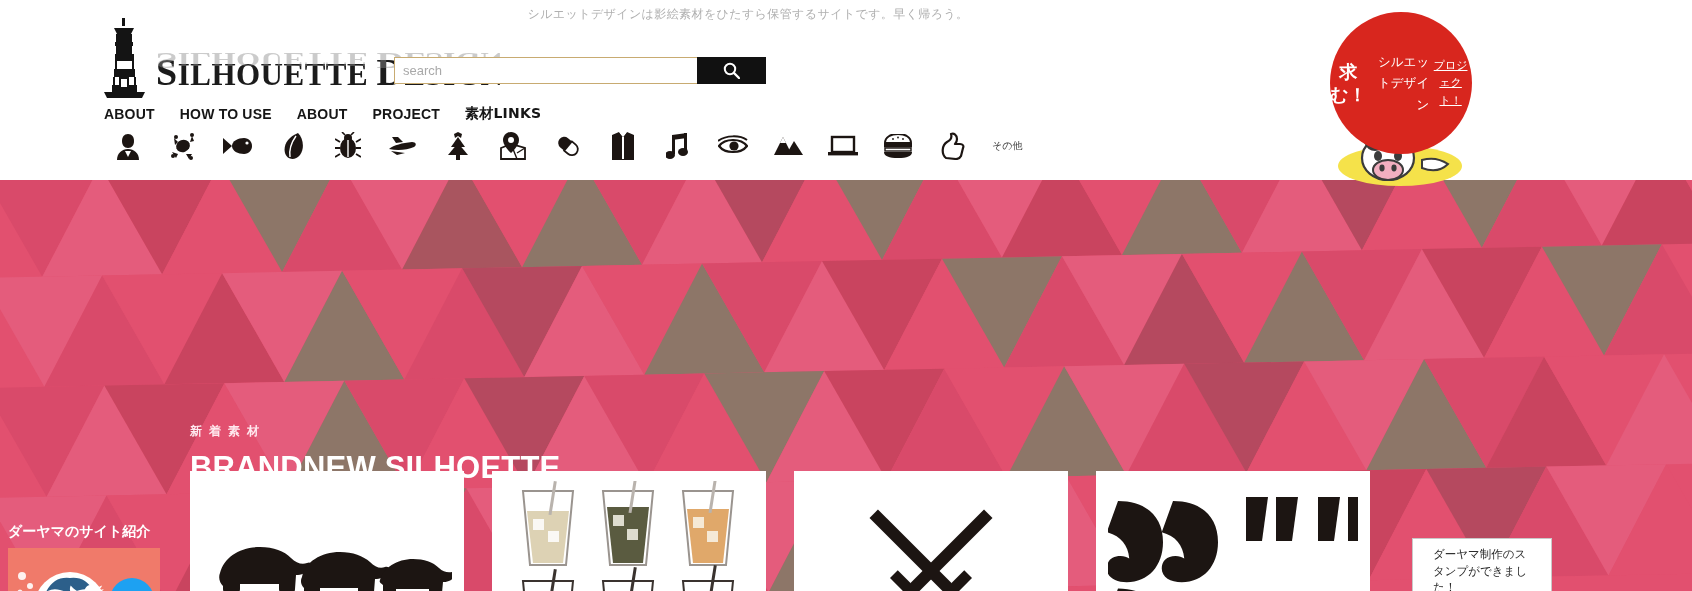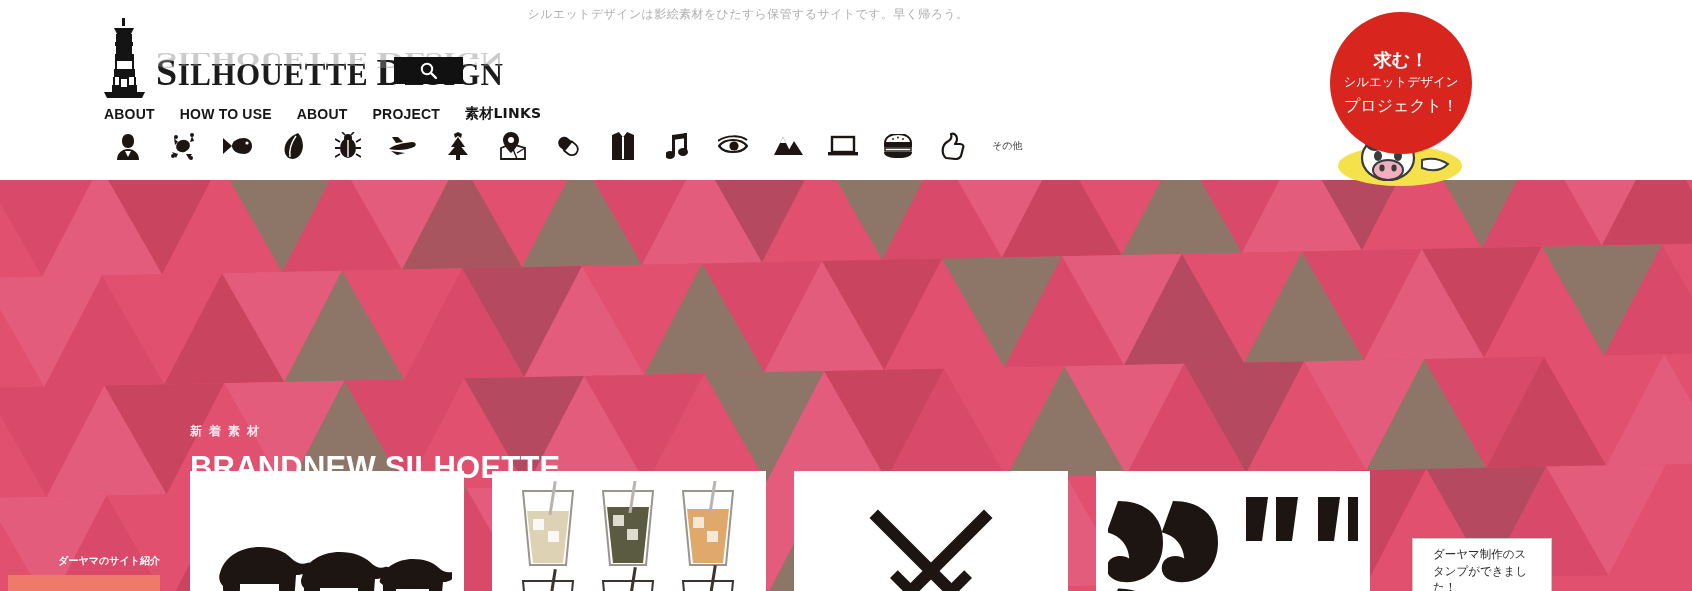--- a/index.html
+++ b/index.html
@@ -69,26 +69,26 @@
   .icn svg { display:block; }
   .icn-other {
     font-size: 10px; color:#3a3a3a; font-family:"DejaVu Sans", sans-serif;
     margin-left: 12px; white-space:nowrap; cursor:pointer;
   }
 
   
   .badge {
     position:absolute; left: 1330px; top: 12px; width: 142px; height: 142px;
     background:#d8261e; border-radius: 50%; z-index: 40;
-    display:flex; flex-direction:column; align-items:center; justify-content:center;
+    display:flex; flex-direction:row; align-items:center; justify-content:center;
     color:#fff; text-align:center; font-family:"DejaVu Sans", sans-serif;
   }
   .badge .b1 { font-size: 18px; font-weight:bold; line-height: 1.3; }
   .badge .b2 { font-size: 12.5px; line-height: 1.7; text-align: right; }
-  .badge .b3 { font-size: 16px; line-height: 1.6; }
+  .badge .b3 { font-size: 11px; line-height: 1.6; text-decoration: underline; }
 
   
   .cow { position:absolute; left: 1330px; top: 120px; z-index: 35; }
 
   
   .hero {
     position:absolute; left:0; top:168px; width:1692px; height:423px;
     overflow:hidden; background:#e8days;
     background-color:#e2506f;
   }
@@ -113,22 +113,22 @@
   .cards { position:absolute; left:190px; top:303px; display:flex; gap: 28px; z-index: 12; }
   .card { width: 274px; }
   .card-img {
     width: 274px; height: 200px; background:#fff;
     display:flex; align-items:center; justify-content:center; overflow:hidden;
   }
 
   
   .leftwidget { position:absolute; left:8px; top:352px; width:152px; z-index: 14; }
   .lw-title {
-    width:152px; text-align:right; color:#fff; font-weight:bold;
-    font-size: 10px; font-family:"DejaVu Sans", sans-serif; padding: 3px 0 7px; margin-top: 31px;
+    width:152px; text-align:left; color:#fff; font-weight:bold;
+    font-size: 14px; font-family:"DejaVu Sans", sans-serif; padding: 3px 0 7px;
   }
   .lw-box1 {
     width:152px; height: 76px; background:#f07a6a; position:relative; overflow:hidden;
   }
 
   
   .bubble {
     position:absolute; left: 1412px; top: 370px; width: 140px;
     background:#fff; border:1px solid #c9c9c9; border-radius:0;
     padding: 7px 20px; font-size: 11.5px; line-height:1.45; color:#2b2b2b;
@@ -466,20 +466,21 @@
       </svg>
       <div class="logo-text">
         <span class="cap">S</span><span>ILHOUETTE</span>&nbsp;<span class="cap">D</span><span>ESIGN</span>
       </div>
       <div class="logo-refl">
         <span class="cap">S</span><span>ILHOUETTE</span>&nbsp;<span class="cap">D</span><span>ESIGN</span>
       </div>
     </div>
 
     <div class="search-wrap">
+      <input class="search-input" type="text" placeholder="search" style="">
       <button class="search-btn">
         <svg width="17" height="17" viewBox="0 0 17 17">
           <circle cx="7" cy="7" r="5.2" fill="none" stroke="#fff" stroke-width="2"></circle>
           <line x1="11" y1="11" x2="16" y2="16" stroke="#fff" stroke-width="2.4" stroke-linecap="round"></line>
         </svg>
       </button>
     </div>
 
     <div class="nav">
       <a href="#">ABOUT</a>

